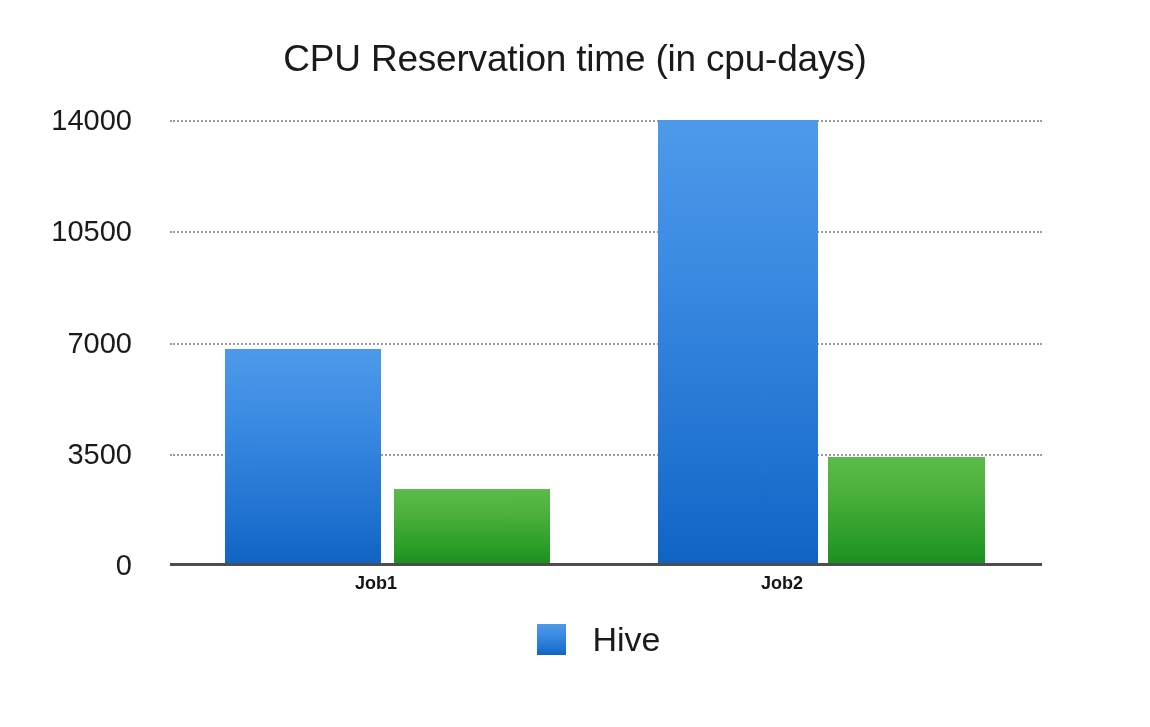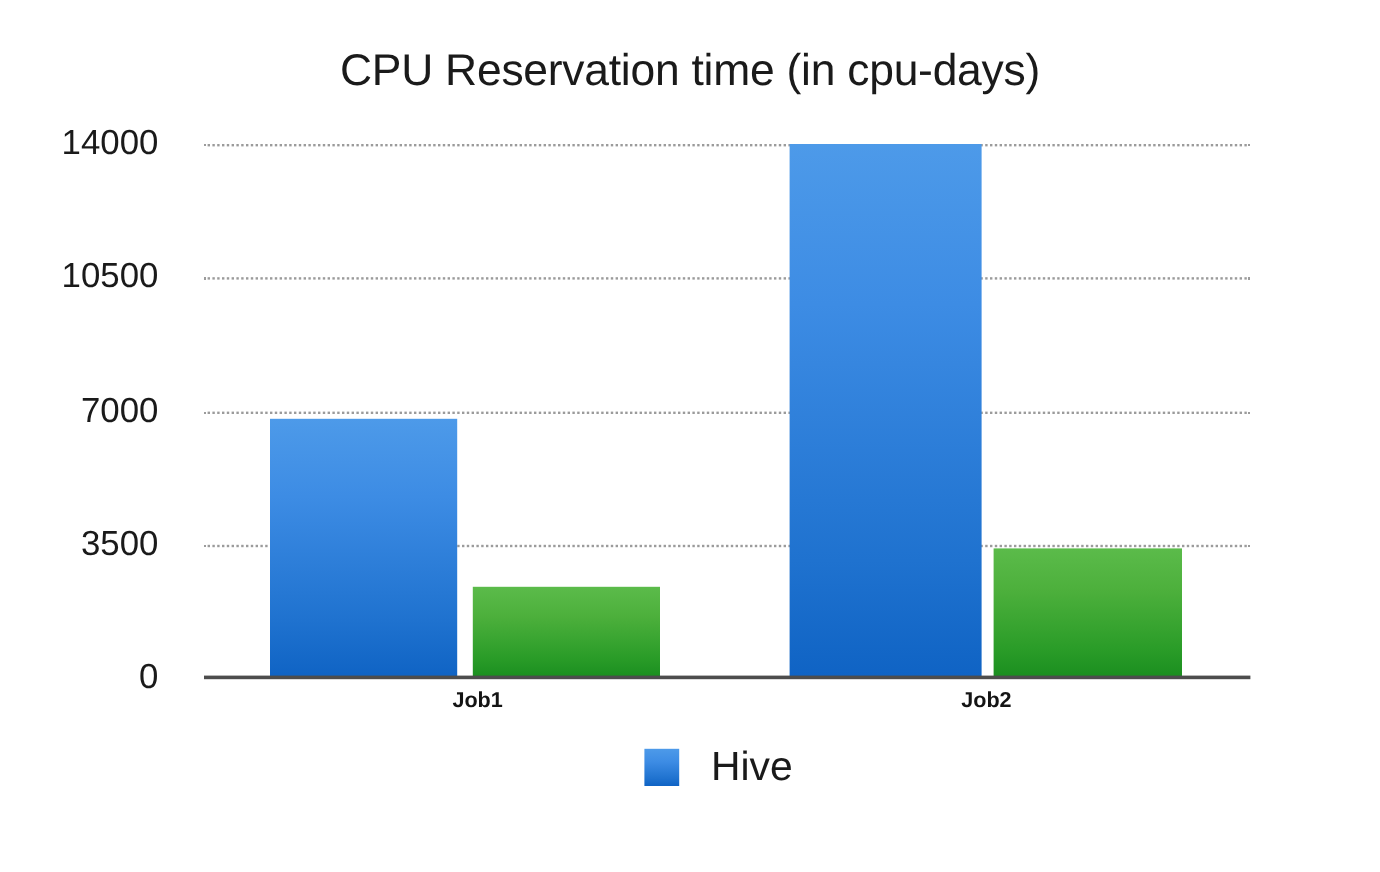--- a/index.html
+++ b/index.html
@@ -151,22 +151,22 @@
   </div>
 
   <div class="axis-baseline"></div>
 
   <div class="ytick" style="top:120px;">14000</div>
   <div class="ytick" style="top:231px;">10500</div>
   <div class="ytick" style="top:343px;">7000</div>
   <div class="ytick" style="top:454px;">3500</div>
   <div class="ytick" style="top:565px;">0</div>
 
-  <div class="xlabel" style="left:328px; width:140px;">Job1</div>
-  <div class="xlabel" style="left:752px; width:140px;">Job2</div>
+  <div class="xlabel" style="left:306px; width:140px;">Job1</div>
+  <div class="xlabel" style="left:712px; width:140px;">Job2</div>
 
   <div class="legend">
     <div class="legend-item">
       <span class="legend-swatch hive"></span>
       <span class="legend-label">Hive</span>
     </div>
   </div>
 
 </div>
 

